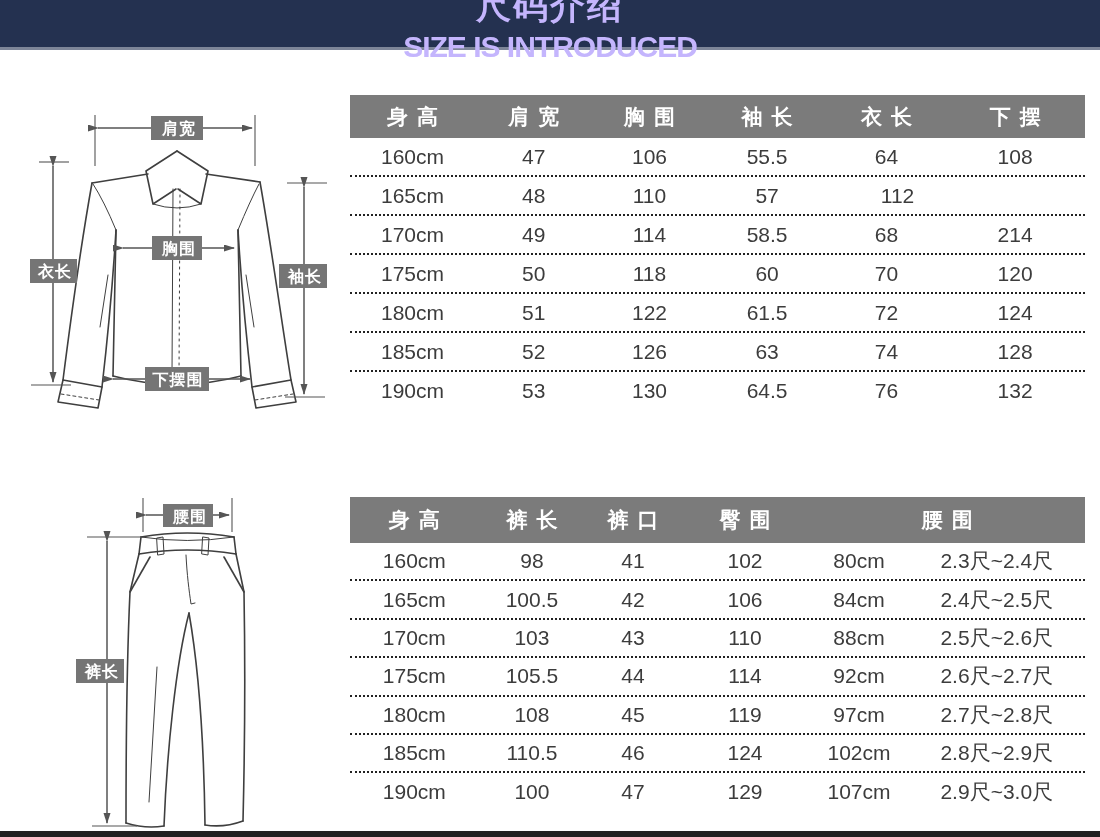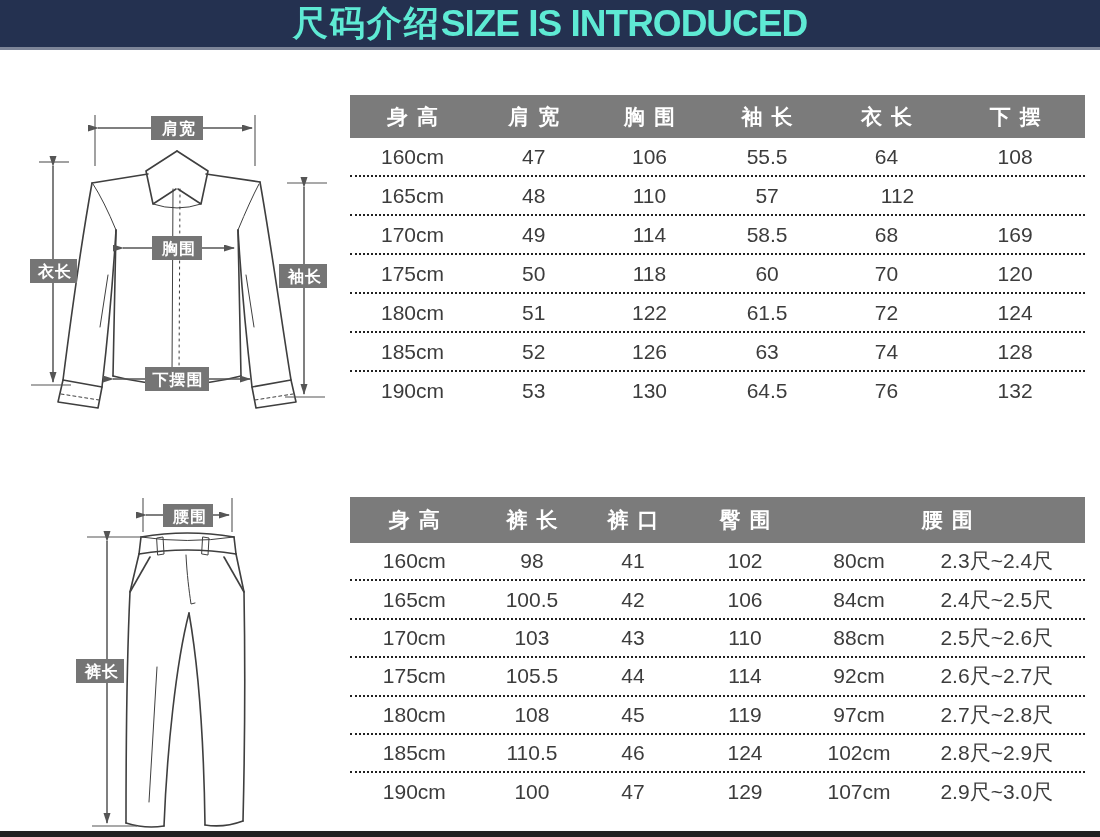--- a/index.html
+++ b/index.html
@@ -2,23 +2,23 @@
 <html><head>
 <meta charset="utf-8">
 <style>
   html,body{margin:0;padding:0;background:#fff;}
   .page{position:relative;width:1100px;height:837px;background:#ffffff;overflow:hidden;
         font-family:"Liberation Sans",sans-serif;}
 
   
   .titlebar{position:absolute;left:0;top:0;width:100%;height:47px;background:#243150;
             border-bottom:3px solid #7d8598;display:flex;align-items:center;justify-content:center;
-            color:#5eead4;}
+            color:#c4b5fd;flex-direction:column;}
   .title-zh{font-size:35px;font-weight:700;letter-spacing:2px;}
-  .title-en{font-size:37px;font-weight:700;letter-spacing:-1px;}
+  .title-en{font-size:30px;font-weight:700;letter-spacing:-1px;}
 
   
   .sizetable{position:absolute;left:350px;width:735px;}
   .shirt-table{top:95px;}
   .pants-table{top:497px;}
   .thead{display:flex;background:#7b7b7b;color:#ffffff;font-weight:700;font-size:21px;}
   .shirt-table .thead{height:43px;}
   .pants-table .thead{height:46px;}
   .hcell{display:flex;align-items:center;justify-content:center;letter-spacing:9px;
          padding-left:9px;box-sizing:border-box;}
@@ -166,21 +166,21 @@
           <div class="cell c2">110</div>
           <div class="cell c3">57</div>
           <div class="cell c5">112</div>
         </div>
         <div class="trow sep">
           <div class="cell c0">170cm</div>
           <div class="cell c1">49</div>
           <div class="cell c2">114</div>
           <div class="cell c3">58.5</div>
           <div class="cell c4">68</div>
-          <div class="cell c5">169</div>
+          <div class="cell c5">214</div>
         </div>
         <div class="trow sep">
           <div class="cell c0">175cm</div>
           <div class="cell c1">50</div>
           <div class="cell c2">118</div>
           <div class="cell c3">60</div>
           <div class="cell c4">70</div>
           <div class="cell c5">120</div>
         </div>
         <div class="trow sep">

